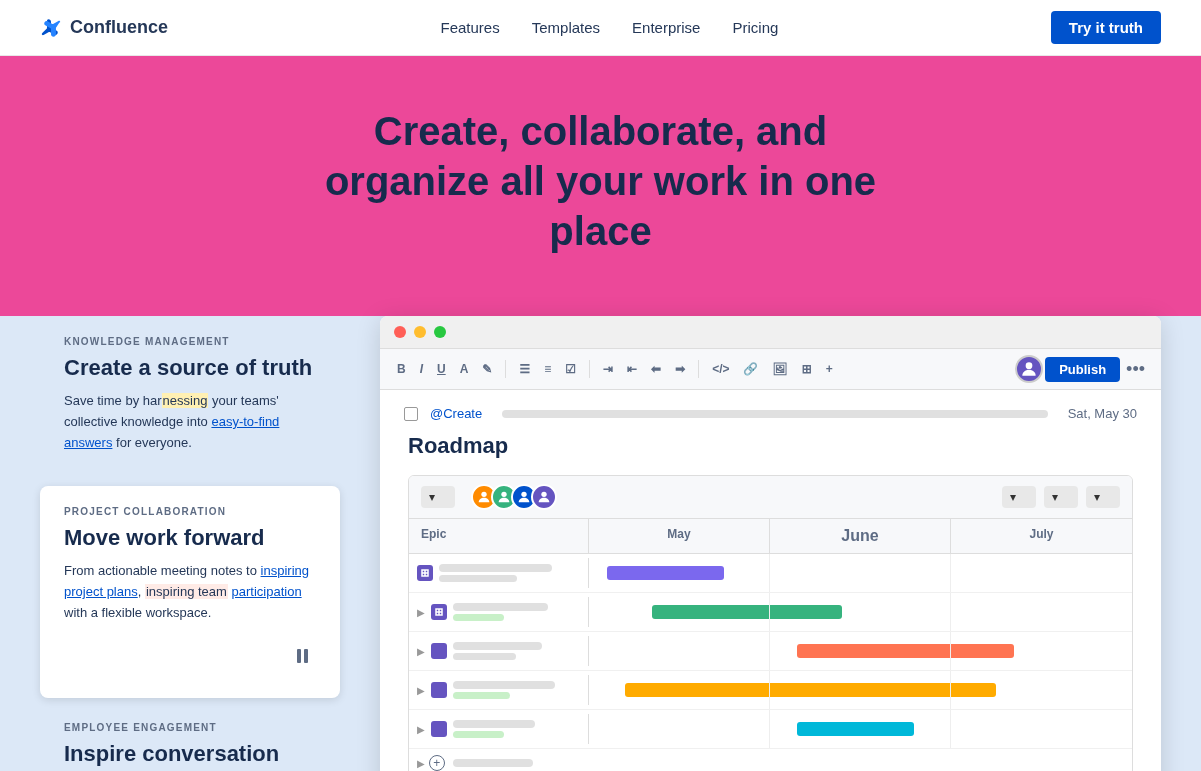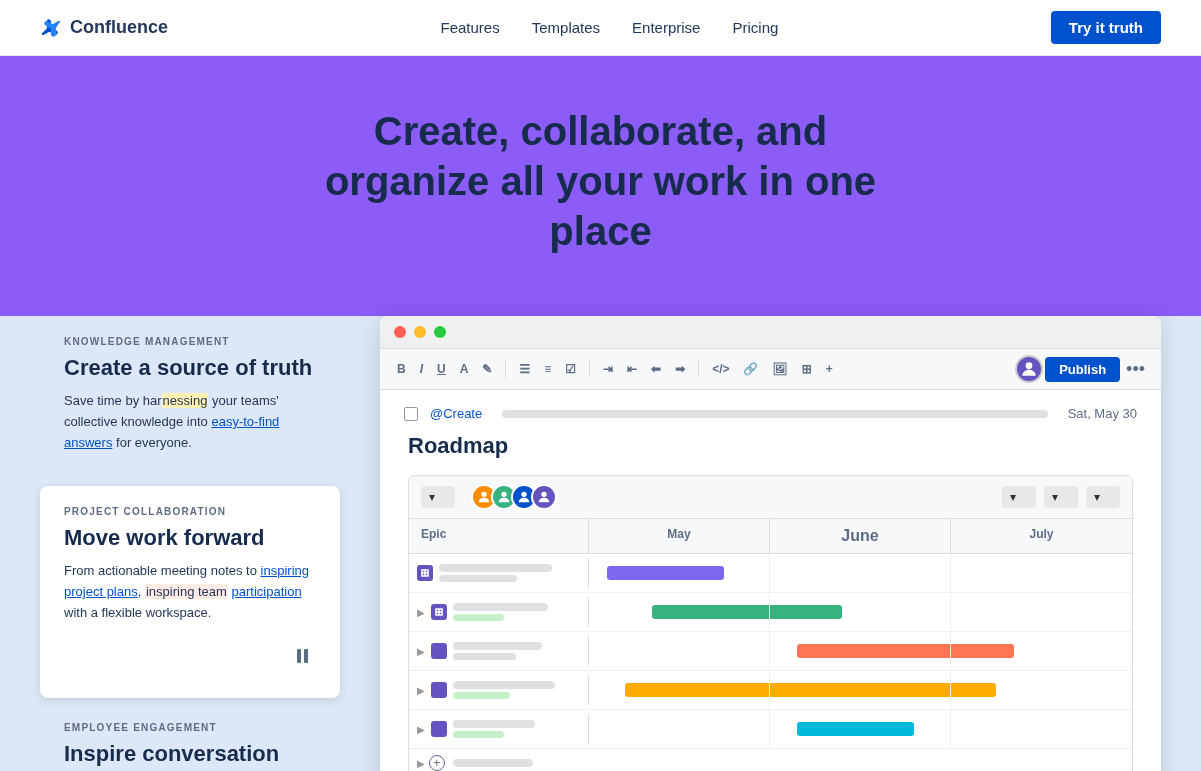--- a/index.html
+++ b/index.html
@@ -11,21 +11,21 @@
       padding: 0 40px; height: 56px; background: #fff;
       border-bottom: 1px solid #e8e8e8; position: relative; z-index: 10;
     }
     .navbar-logo { display: flex; align-items: center; gap: 8px; text-decoration: none; }
     .navbar-logo-text { font-size: 18px; font-weight: 600; color: #253858; }
     .navbar-links { display: flex; gap: 32px; }
     .navbar-links a { text-decoration: none; color: #253858; font-size: 15px; font-weight: 500; }
     .btn-try { background: #0052CC; color: #fff; border: none; border-radius: 4px; padding: 8px 18px; font-size: 15px; font-weight: 600; cursor: pointer; }
 
     
-    .hero { background: #8b5cf6; padding: 50px 20px 60px; text-align: center; }
+    .hero { background: #ec4899; padding: 50px 20px 60px; text-align: center; }
     .hero h1 { font-size: 40px; font-weight: 700; color: #172B4D; line-height: 1.25; max-width: 600px; margin: 0 auto; }
 
     
     .main-content {
       background: #dce8f7; display: flex; gap: 40px;
       padding: 0 40px 60px; align-items: flex-start;
     }
 
     
     .sidebar { width: 300px; flex-shrink: 0; display: flex; flex-direction: column; gap: 0; }

